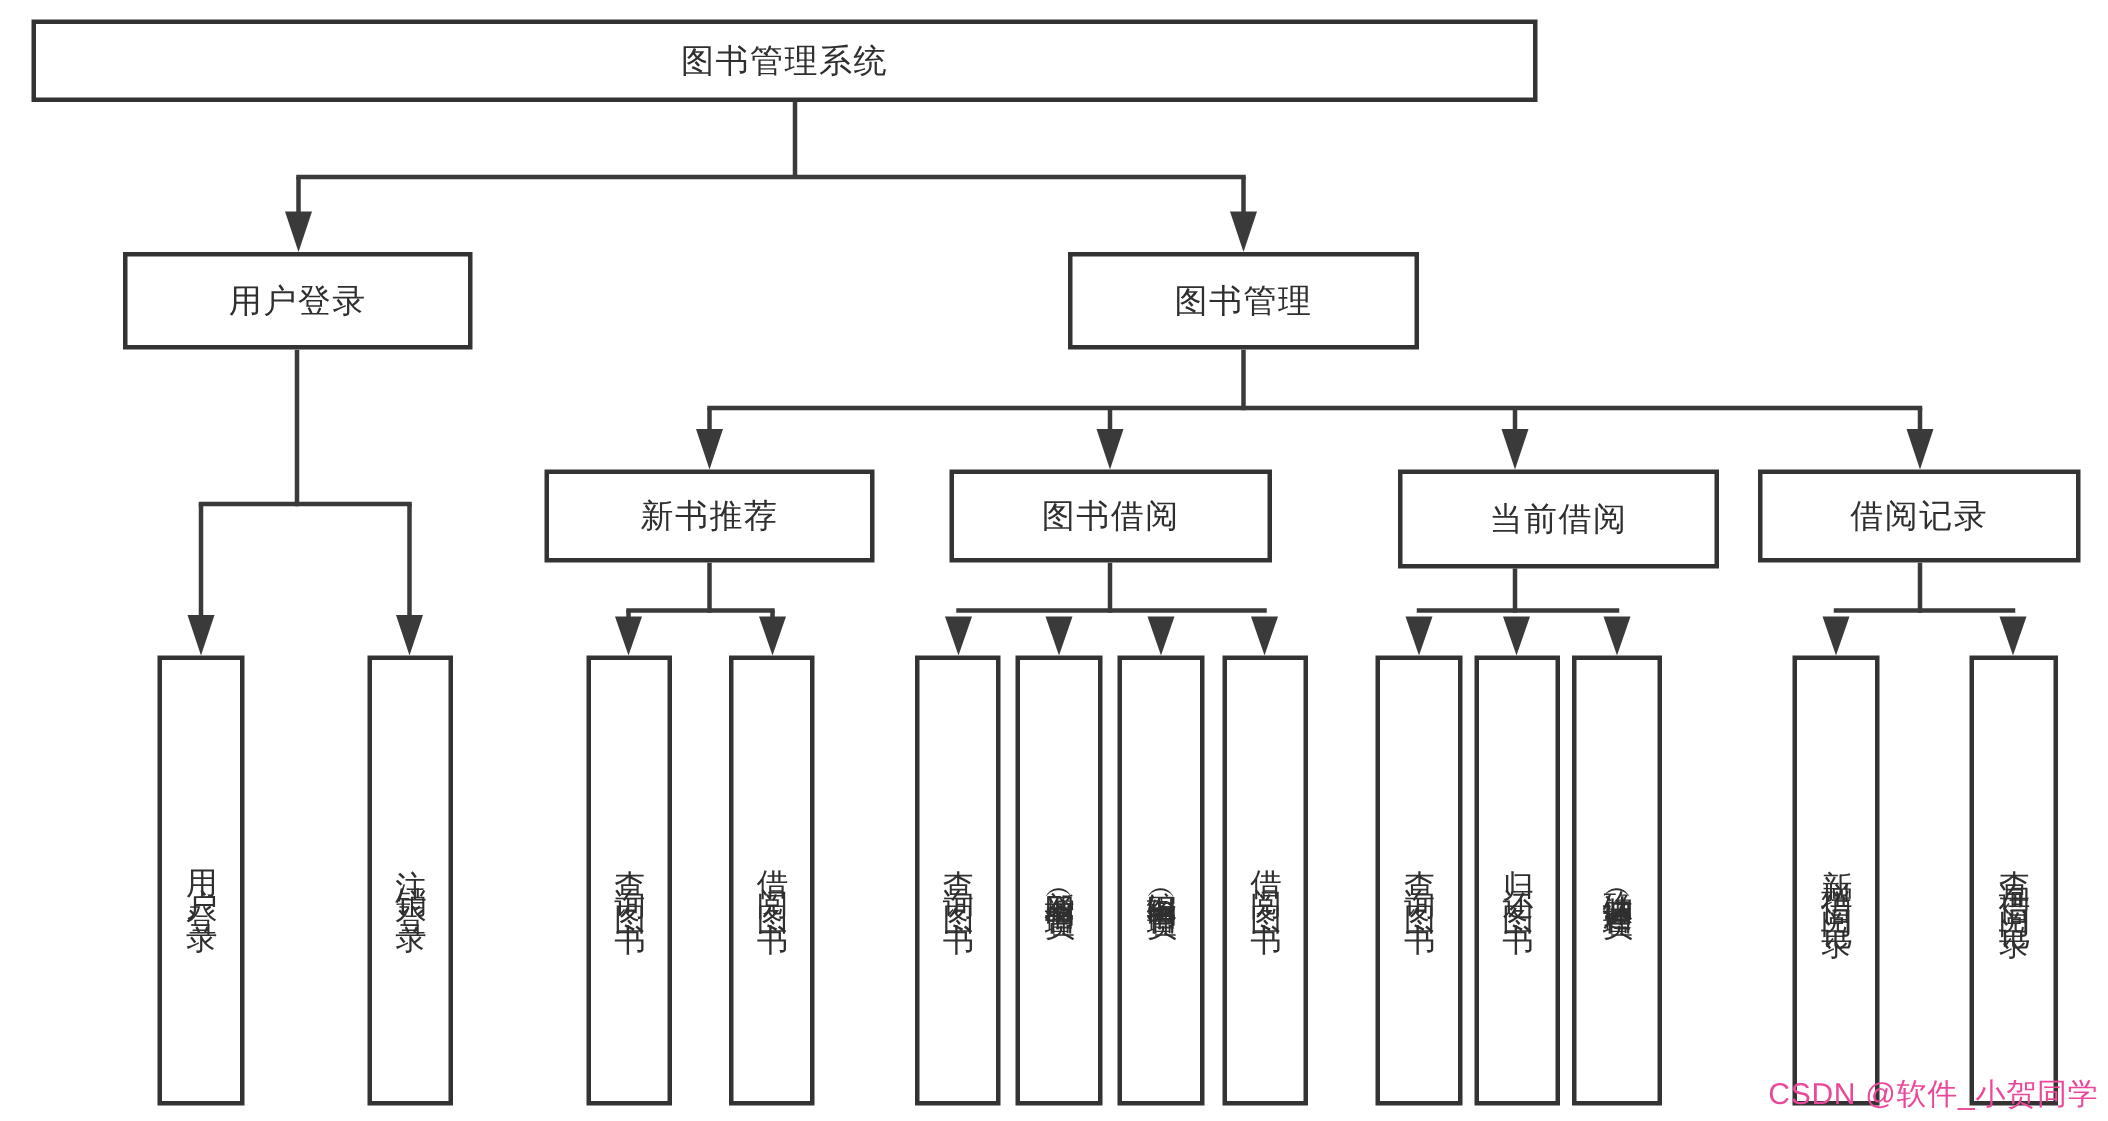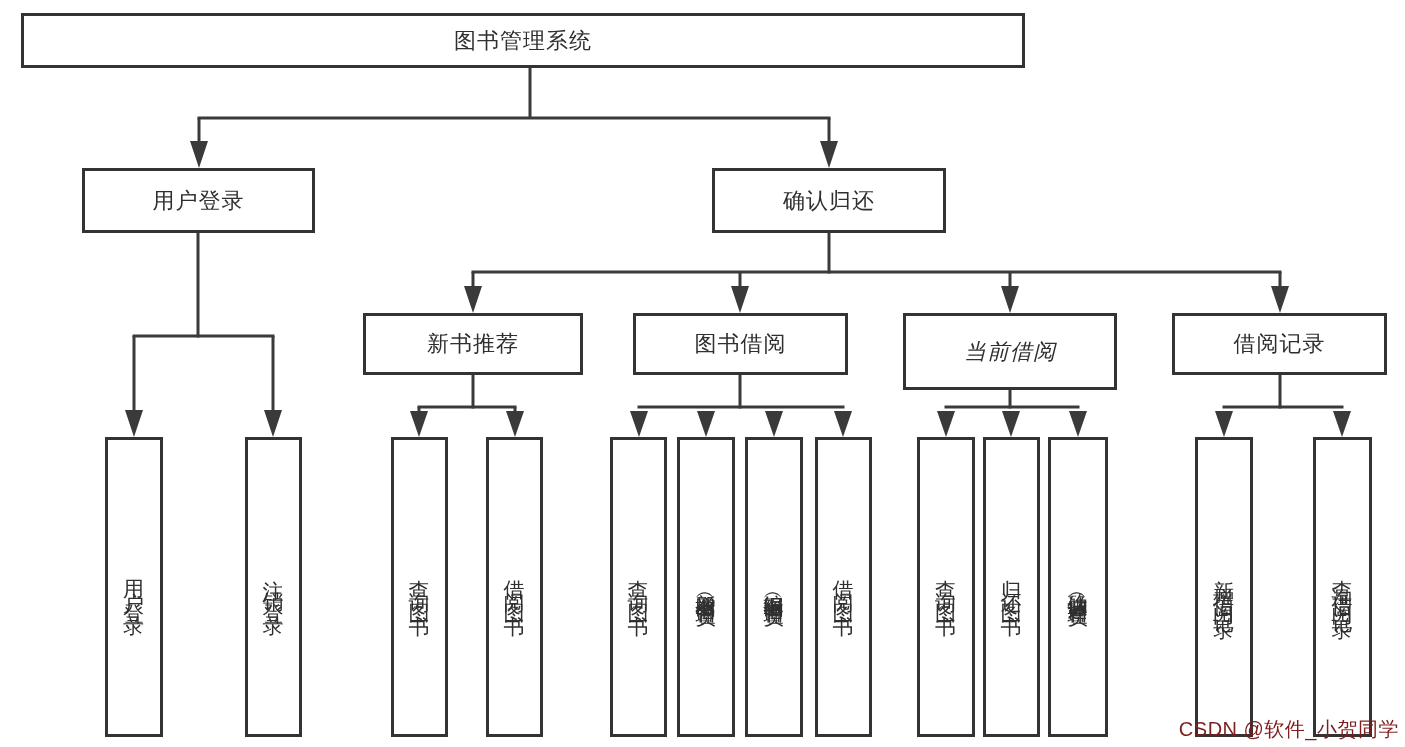--- a/index.html
+++ b/index.html
@@ -17,21 +17,21 @@
   .leaf  { }
   .vtext {
     writing-mode:vertical-rl; text-orientation:mixed; color:#2f2f2f;
     line-height:1; white-space:nowrap;
   }
   .vtext.short  { font-size:21px; letter-spacing:12px; }
   .vtext.medium { font-size:21px; letter-spacing:8px; }
   .vtext.long   { font-size:20px; letter-spacing:2px; }
   .watermark {
     position:absolute; right:6px; bottom:4px; font-size:20px;
-    color:#7f1d1d; letter-spacing:0.5px; white-space:nowrap;
+    color:#ec4899; letter-spacing:0.5px; white-space:nowrap;
   }
 </style>
 </head>
 <body>
 
 <div id="canvas">
 
   <svg class="wires" viewBox="0 0 1405 747" fill="none" stroke="#3a3a3a" stroke-width="3">
     <g>
       <path d="M530 66 V118"></path>
@@ -93,30 +93,30 @@
   </svg>
 
   <div class="node hnode" style="left:21px;top:13px;width:1004px;height:55px;">
     <span>图书管理系统</span>
   </div>
 
   <div class="node hnode" style="left:82px;top:168px;width:233px;height:65px;">
     <span>用户登录</span>
   </div>
   <div class="node hnode" style="left:712px;top:168px;width:234px;height:65px;">
-    <span>确认归还</span>
+    <span>图书管理</span>
   </div>
 
   <div class="node hnode" style="left:633px;top:313px;width:215px;height:62px;">
     <span>图书借阅</span>
   </div>
   <div class="node hnode" style="left:363px;top:313px;width:220px;height:62px;">
     <span>新书推荐</span>
   </div>
-  <div class="node hnode" style="left:903px;top:313px;width:214px;height:77px;font-style:italic;">
+  <div class="node hnode" style="left:932px;top:313px;width:214px;height:66px;">
     <span>当前借阅</span>
   </div>
   <div class="node hnode" style="left:1172px;top:313px;width:215px;height:62px;">
     <span>借阅记录</span>
   </div>
 
   <div class="node leaf" style="left:105px;top:437px;width:58px;height:300px;">
     <span class="vtext short">用户登录</span>
   </div>
   <div class="node leaf" style="left:245px;top:437px;width:57px;height:300px;">

